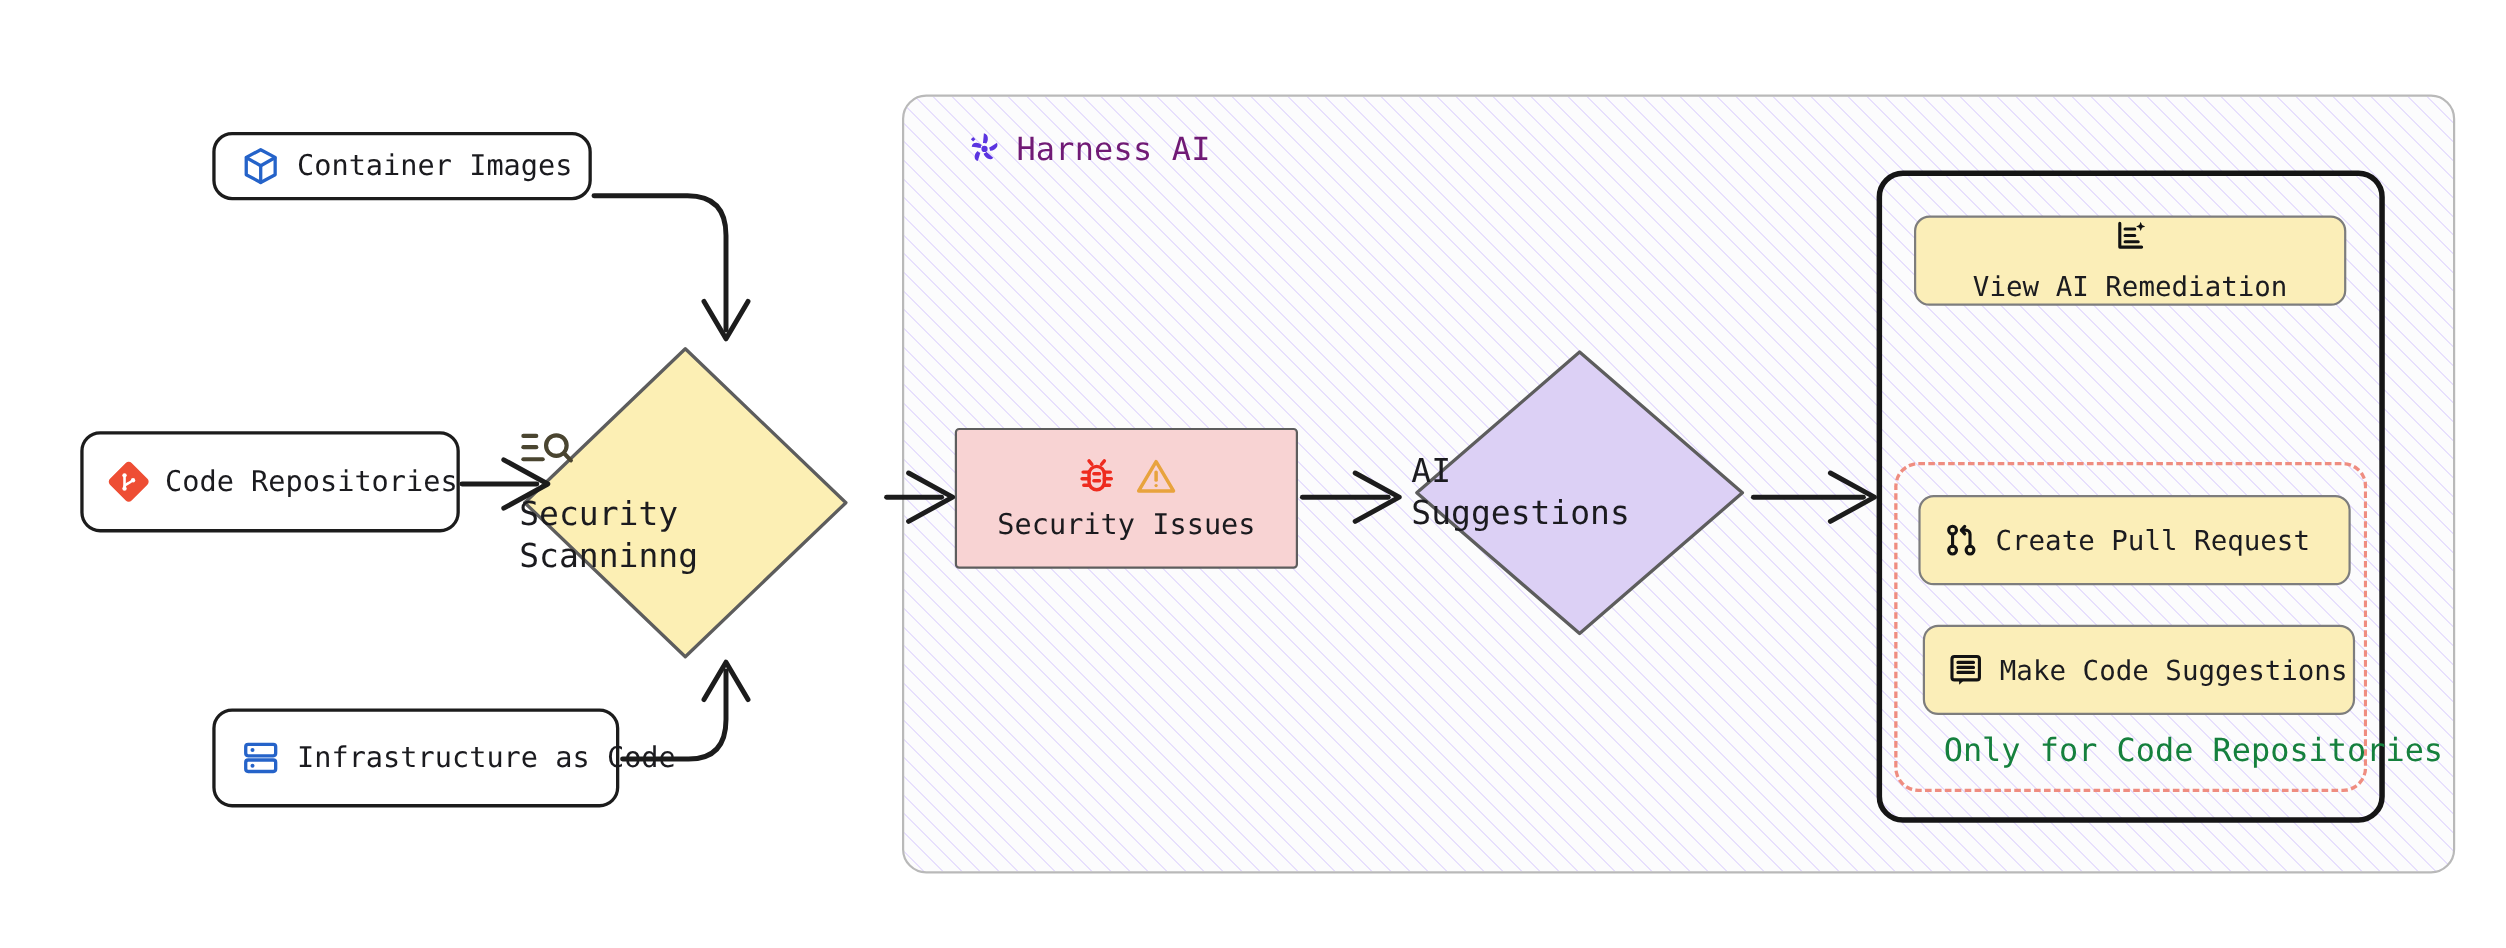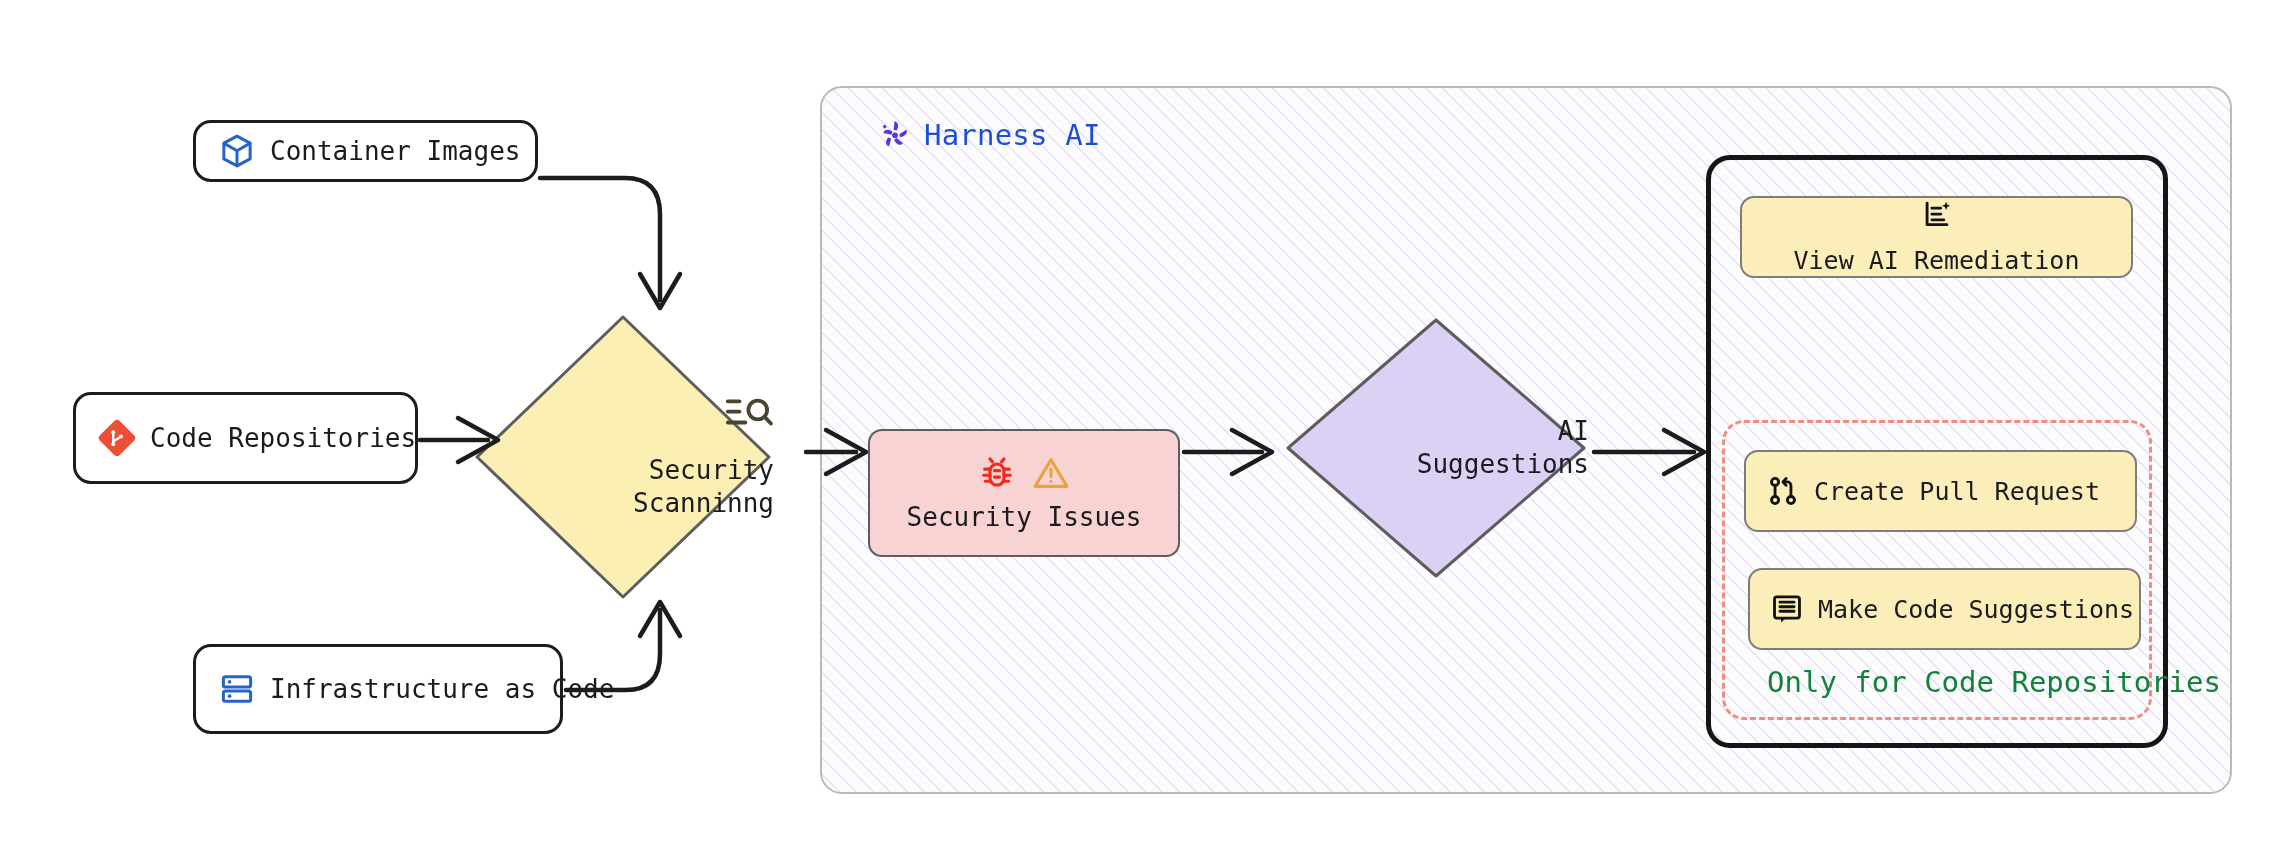--- a/index.html
+++ b/index.html
@@ -38,21 +38,21 @@
         rgba(0,0,0,0) 12px);
     box-sizing: border-box;
   }
   .harness-title {
     position: absolute;
     left: 878px;
     top: 118px;
     display: flex;
     gap: 12px;
     font-size: 29px;
-    color: #1d4ed8;
+    color: #701a75;
     letter-spacing: .2px;
     white-space: nowrap;
   }
   .harness-logo { width: 34px; height: 34px; display: block; }
 
   
   .src-box {
     position: absolute;
     display: flex;
     align-items: center;
@@ -74,49 +74,48 @@
 
   
   .diamond-wrap { position: absolute; }
   .diamond-svg  { position: absolute; left: 0; top: 0; display: block; }
   .diamond-text {
     position: absolute;
     left: 0; top: 0;
     width: 100%; height: 100%;
     display: flex;
     flex-direction: column;
-    align-items: flex-end;
+    align-items: flex-start;
     justify-content: center;
-    font-size: 26px;
+    font-size: 30px;
     line-height: 1.28;
     color: #1b1b1f;
     text-align: center;
     pointer-events: none;
   }
   #d-scan   { left: 472px; top: 312px; width: 302px; height: 290px; text-decoration: underline; }
   #d-remed  { left: 1283px; top: 315px; width: 306px; height: 266px; }
   .scan-icon { width: 50px; height: 38px; margin-bottom: 22px; display:block; }
 
   
   #box-issues {
     position: absolute;
     left: 868px; top: 389px;
     width: 312px; height: 128px;
     box-sizing: border-box;
     background: #f8d3d3;
     border: 2px solid #5d5d5d;
-    border-radius: 14px;
+    border-radius: 4px;
     display: flex;
     flex-direction: column;
     align-items: center;
     justify-content: center;
     gap: 10px;
     font-size: 26px;
     color: #1b1b1f;
-    margin-top: 40px;
   }
   .issue-icons { display: flex; align-items: center; gap: 16px; }
   .issue-icons svg { display: block; }
 
   
   #action-panel {
     position: absolute;
     left: 1706px; top: 155px;
     width: 462px; height: 593px;
     box-sizing: border-box;

